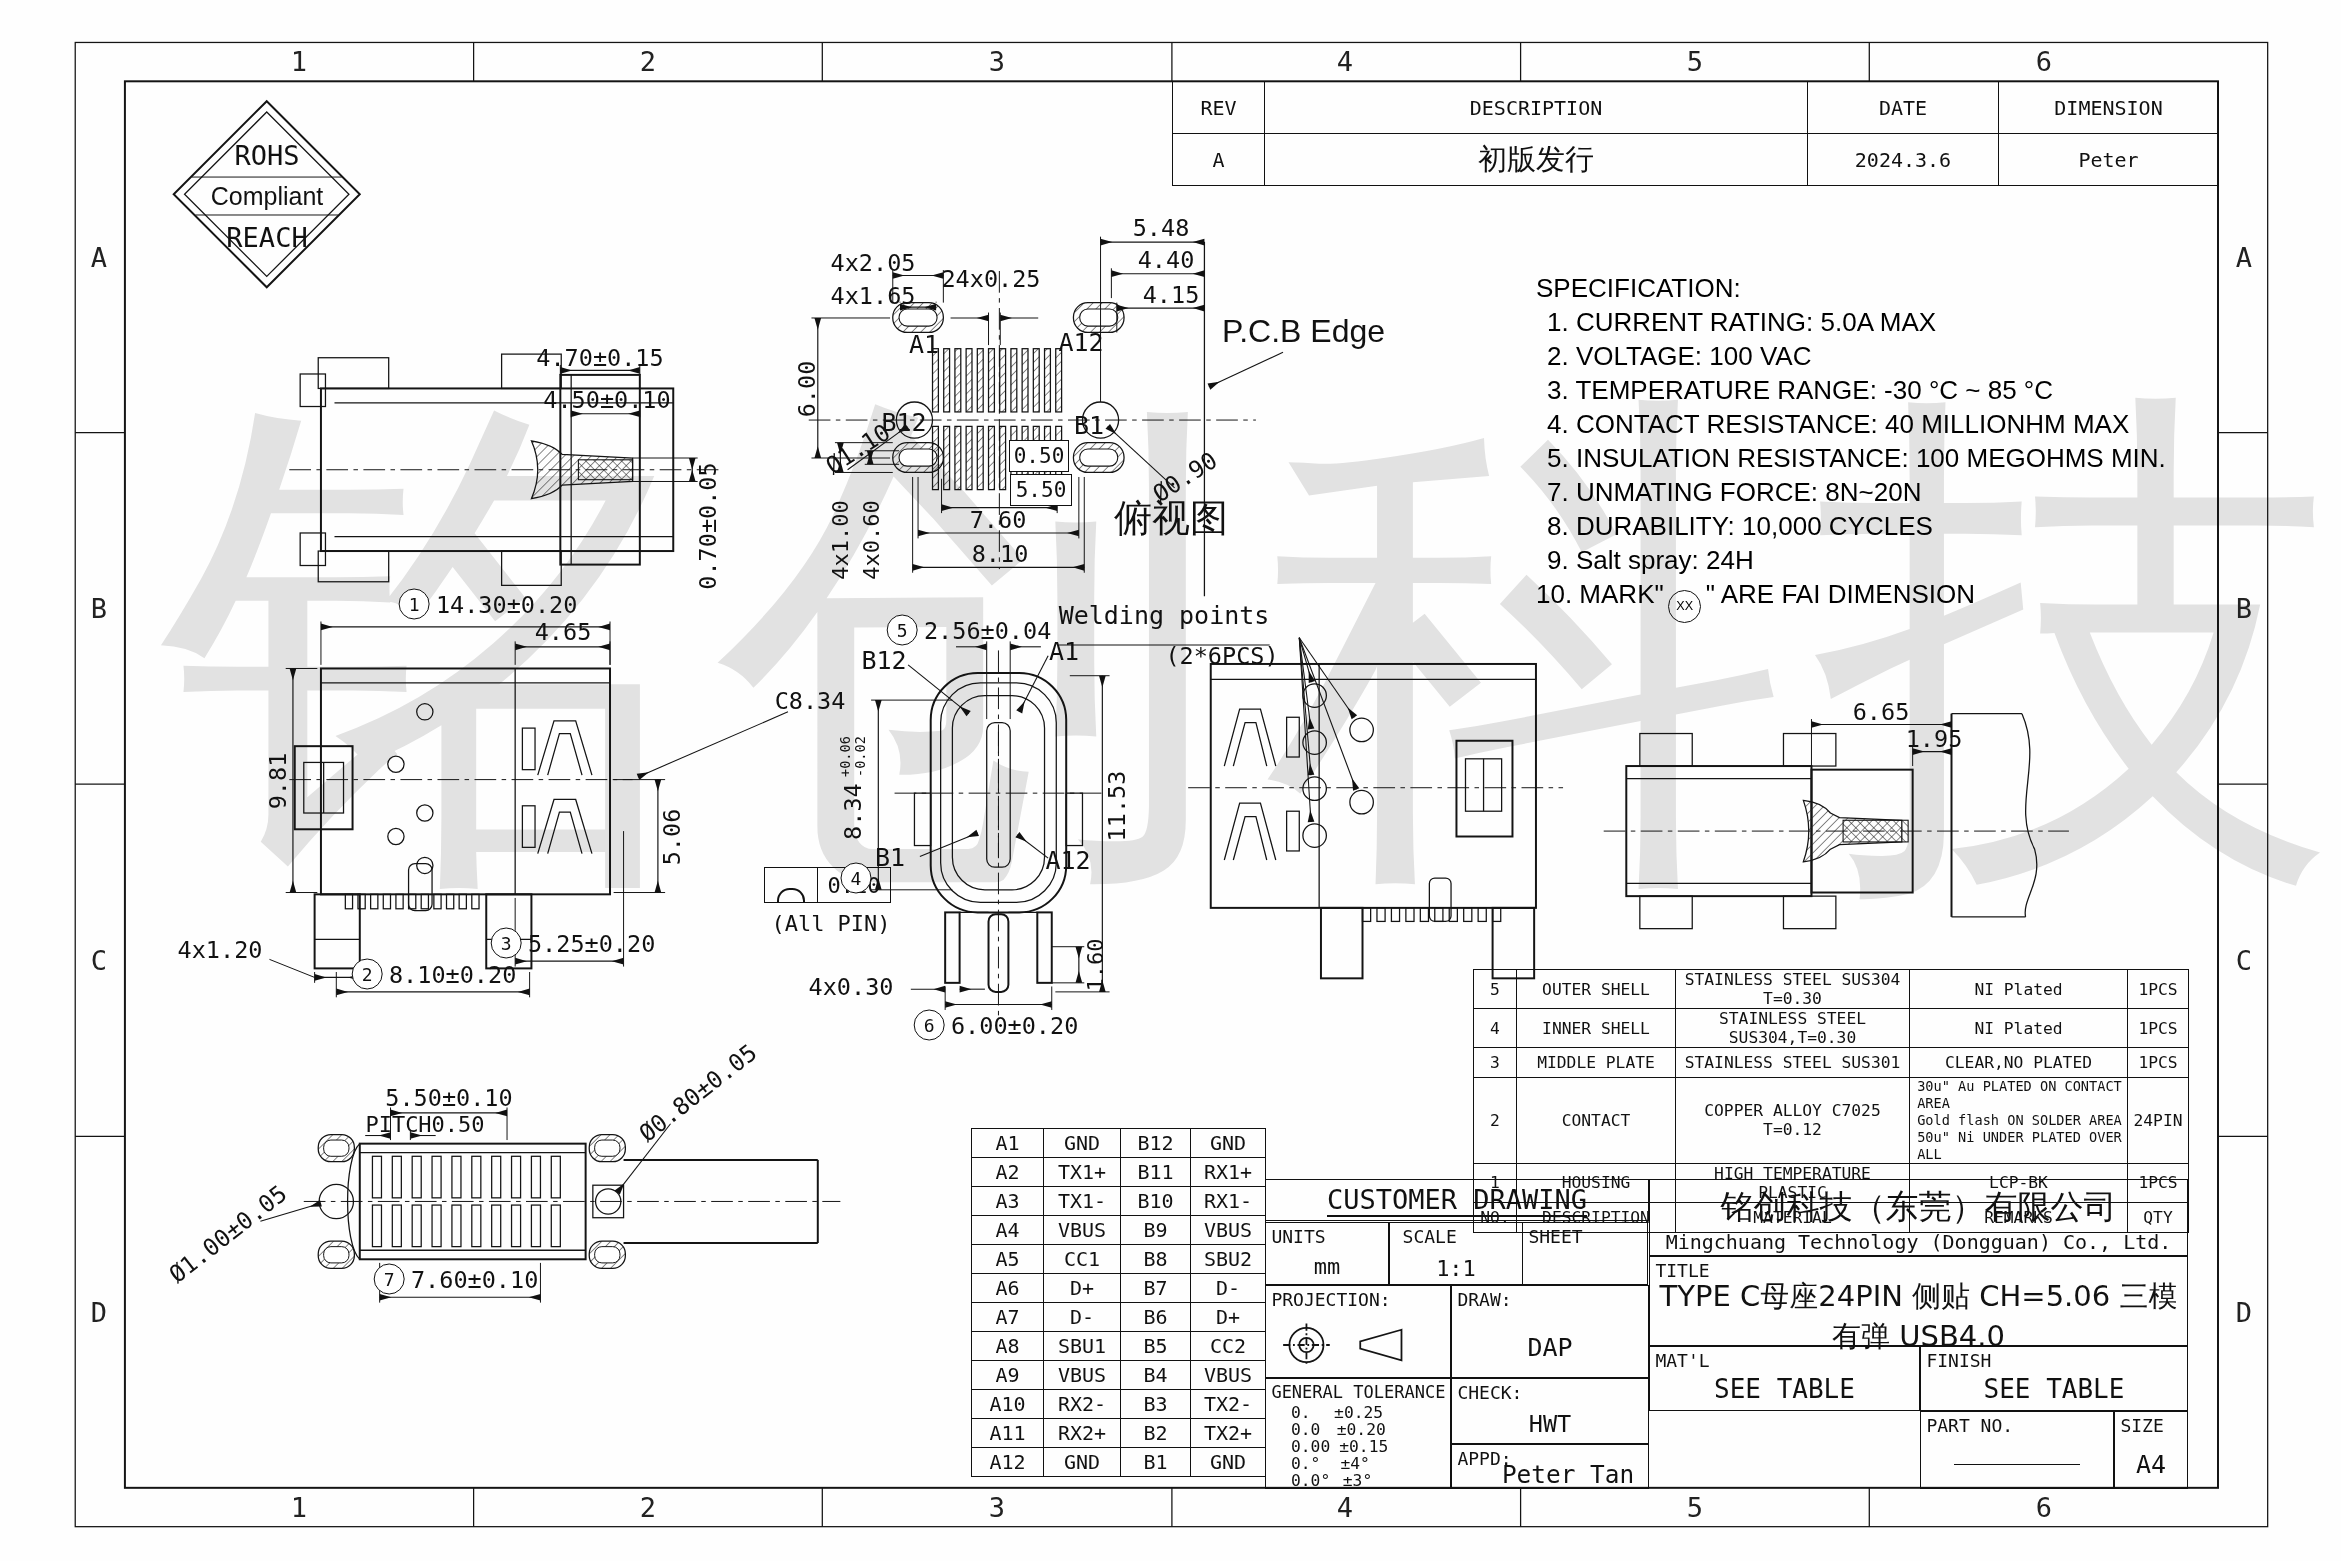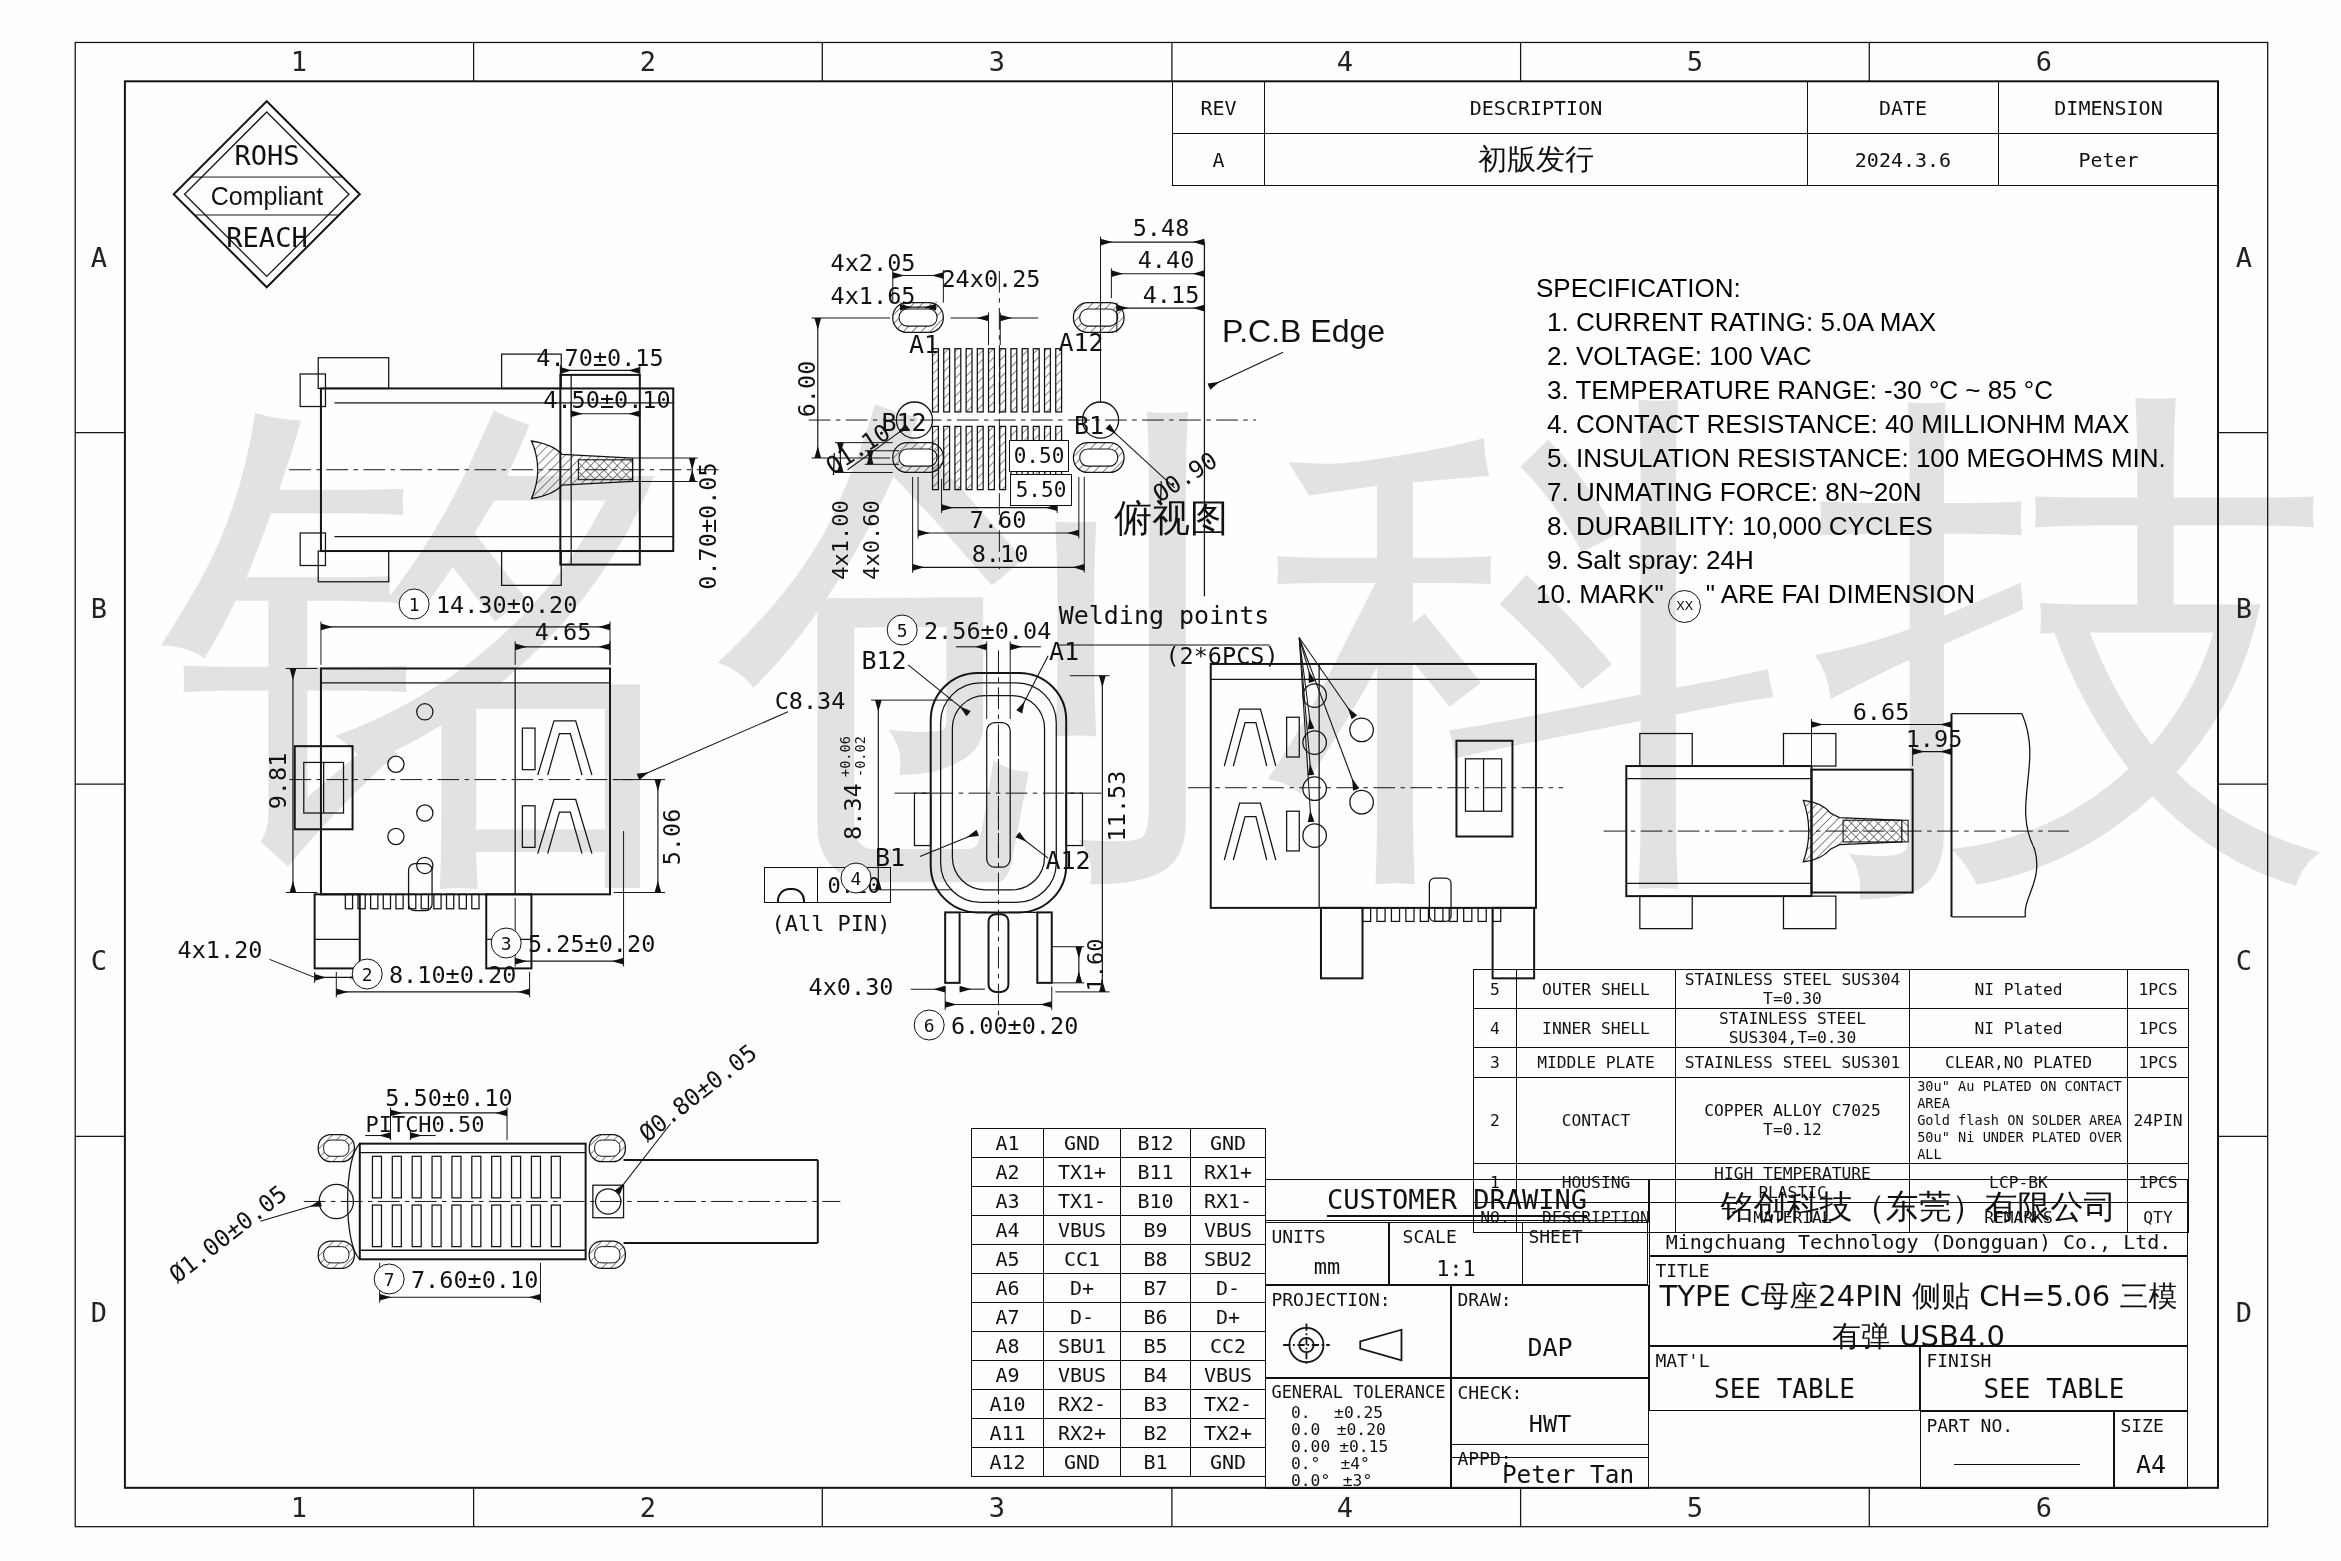--- a/index.html
+++ b/index.html
@@ -783,21 +783,21 @@
       <div style="display:flex;gap:20px">
           <span>0.°</span>
           <span>±4°</span>
         </div>
       <div style="display:flex;gap:12.6px">
           <span>0.0°</span>
           <span>±3°</span>
         </div>
     </div>
   </div>
-  <div class="cell" style="left:1451px;top:1378px;width:198px;height:80px">
+  <div class="cell" style="left:1451px;top:1378px;width:198px;height:66px">
     <span class="lab">CHECK:</span>
     <span class="val" style="top:31px;font-size:23.5px">HWT</span>
   </div>
   <div class="cell" style="left:1451px;top:1444px;width:198px;height:45px">
     <span class="lab">APPD:</span>
     <span class="val" style="top:14.5px;left:36px;font-size:24.4px">Peter Tan</span>
   </div>
   <div class="cell" style="left:1649px;top:1179px;width:539px;height:77px">
     <div class="cjk" style="text-align:center;font-size:33px;margin-top:5.4px">铭创科技（东莞）有限公司</div>
     <div style="text-align:center;font-size:20px;font-family:'DejaVu Sans Mono',monospace">Mingchuang Technology (Dongguan) Co., Ltd.</div>

